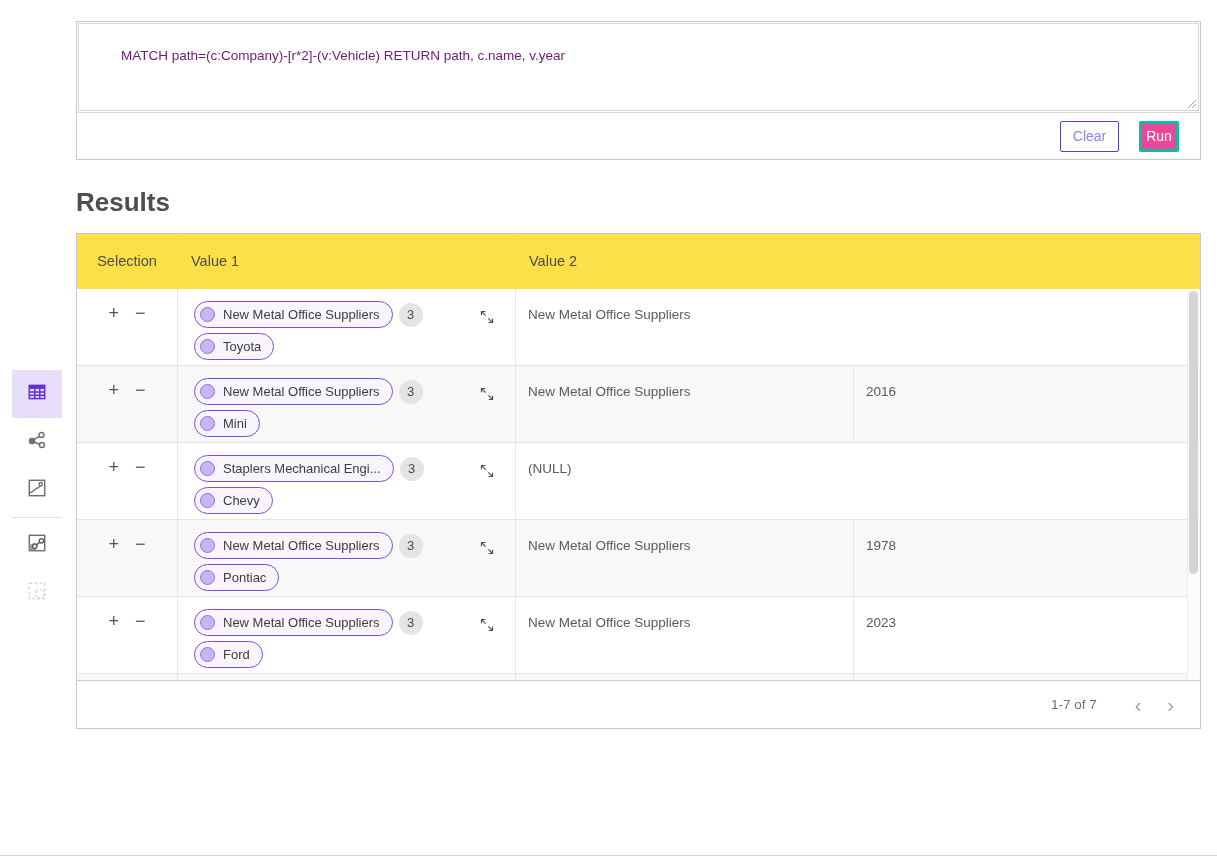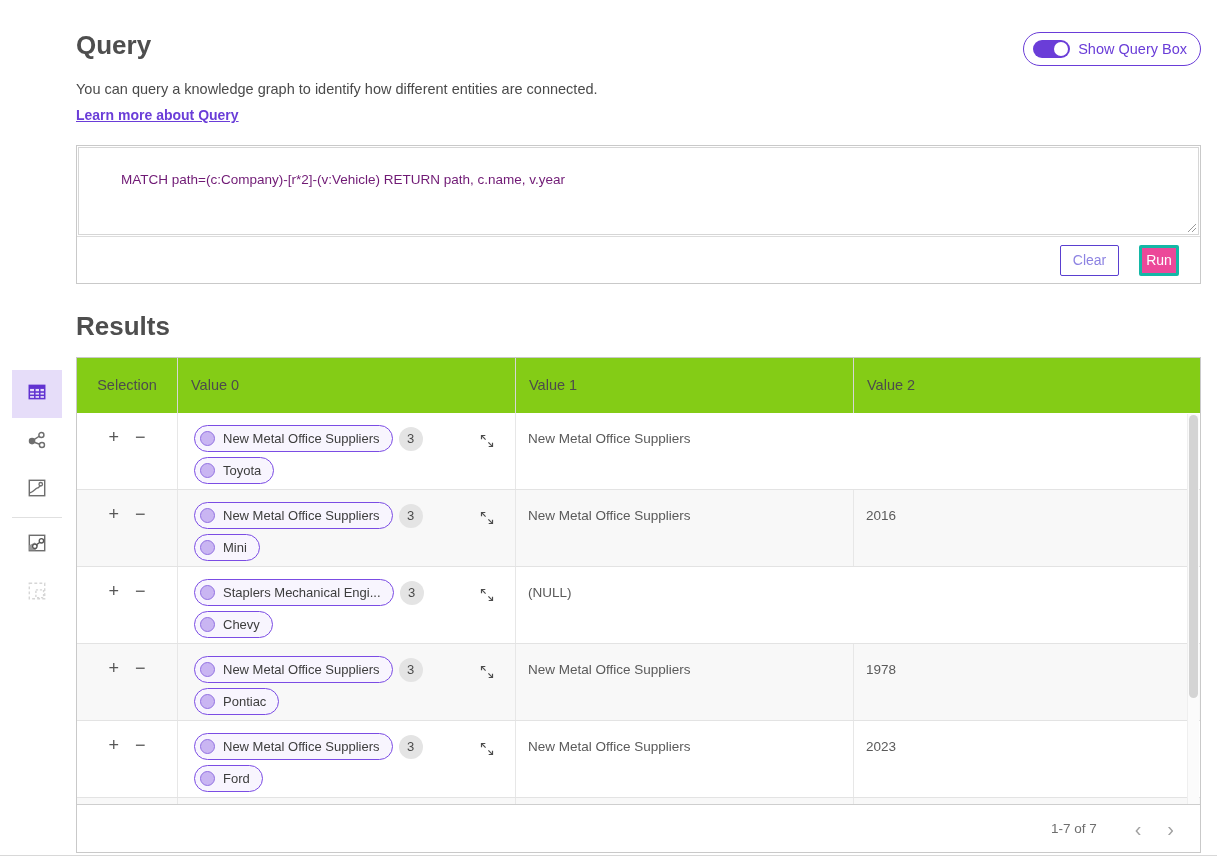--- a/index.html
+++ b/index.html
@@ -47,21 +47,21 @@
   .btn { font-family: "Liberation Sans", sans-serif; font-size: 14px; cursor: pointer;
     border-radius: 2px; padding: 0; height: 31px; }
   .btn-clear { width: 59px; background: #fff; border: 1px solid #5a3fd0; color: #8d83e2; }
   .btn-run { width: 40px; background: #ec4899; border: 3px solid #14b8a6; color: #fff; }
 
   
   .results-title { font-size: 26px; font-weight: 700; color: #4e4e4e; margin-top: 27px; }
   .results-panel { position: relative; margin-top: 15px; border: 1px solid #c9c9c9; background: #fff; }
 
   .thead { display: grid; grid-template-columns: 100px 338px 338px auto;
-    height: 55px; background: #84cc16; }
+    height: 55px; background: #fde047; }
   .th { font-size: 14.5px; color: #4c4c4c; line-height: 55px; }
   .th-sel { text-align: center; }
   .th-val { padding-left: 13px; border-left: 1px solid #d6d6d6; }
 
   .tbody { height: 391px; overflow: hidden; }
   .trow { display: grid; grid-template-columns: 100px 338px 338px auto;
     height: 77px; background: #fff; border-bottom: 1px solid #e3e3e3; }
   .trow.alt { background: #f8f8f8; }
   .trow.sliver { height: 77px; }
 
@@ -161,31 +161,20 @@
         <svg width="22" height="22" viewBox="0 0 20 20">
           <rect x="3" y="3" width="14" height="14" fill="none" stroke="#d6d6d6" stroke-width="1.3" stroke-dasharray="2.6 2"></rect>
           <rect x="9" y="9" width="7" height="7" fill="none" stroke="#d6d6d6" stroke-width="1.3" stroke-dasharray="2 1.6"></rect>
         </svg>
       </span>
     </div>
   </div>
 
   <div class="content">
 
-    <div class="header-block">
-      <div class="page-title">Query</div>
-      <div class="desc">You can query a knowledge graph to identify how different entities are connected.</div>
-      <a class="learn-link">Learn more about Query</a>
-      <div class="toggle-pill">
-        <span class="switch">
-            <span class="knob"></span>
-          </span>
-        <span class="toggle-label">Show Query Box</span>
-      </div>
-    </div>
 
     <div class="query-panel">
       <div class="query-textarea">
         <span>MATCH path=(c:Company)-[r*2]-(v:Vehicle) RETURN path, c.name, v.year</span>
         <span class="resize-handle">
           <svg width="10" height="10" viewBox="0 0 10 10">
             <line x1="1" y1="9" x2="9" y2="1" stroke="#9a9a9a" stroke-width="1"></line>
             <line x1="5" y1="9" x2="9" y2="5" stroke="#9a9a9a" stroke-width="1"></line>
           </svg>
         </span>
@@ -194,21 +183,20 @@
         <button class="btn btn-clear">Clear</button>
         <button class="btn btn-run">Run</button>
       </div>
     </div>
 
     <div class="results-title">Results</div>
 
     <div class="results-panel">
       <div class="thead">
         <div class="th th-sel">Selection</div>
-        <div class="th th-val">Value 0</div>
         <div class="th th-val">Value 1</div>
         <div class="th th-val">Value 2</div>
       </div>
 
       <div class="tbody">
 
         <div class="trow">
           <div class="cell-sel">
             <span class="sel-btn">+</span>
             <span class="sel-btn">−</span>

